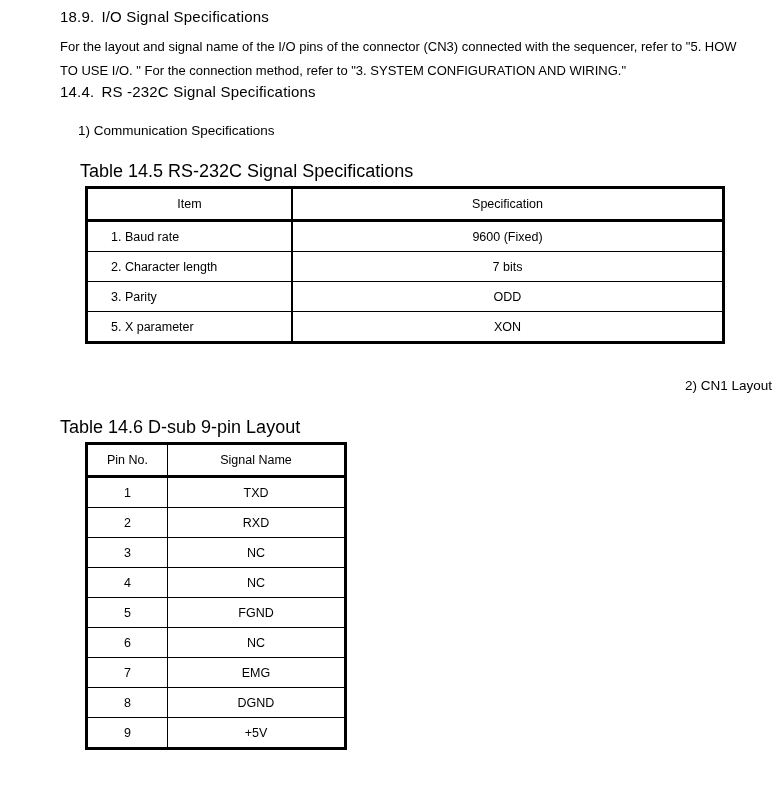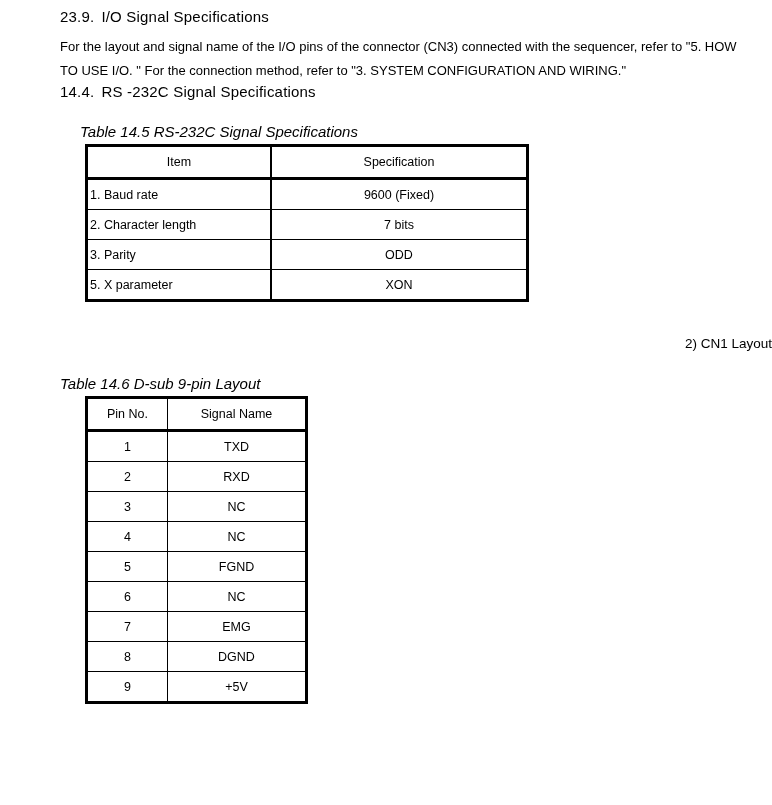--- a/index.html
+++ b/index.html
@@ -35,69 +35,69 @@
   }
   .heading-144 {
   }
   .subhead {
     font-size: 13.5px;
     margin-top: 23px;
   }
   .subhead-1 { margin-left: 18px; }
   .subhead-2 { margin-top: 34px; margin-left: 38px; text-align: right; }
   .table-caption {
-    font-size: 15px;
+    font-size: 18px;
     margin-top: 23px;
-    font-style: italic;
   }
   .caption-1 { margin-left: 20px; }
   .caption-2 { margin-left: 0; margin-top: 24px; }
   table {
     border-collapse: collapse;
     margin-top: 4px;
     margin-left: 25px;
     font-size: 12.5px;
   }
-  table.spec-table { width: 444px; }
-  table.pin-table { width: 223px; }
+  table.spec-table { width: 640px; }
+  table.pin-table { width: 262px; }
   th, td {
     border: 1px solid #000000;
     height: 29px;
     padding: 0;
     text-align: center;
     font-weight: 400;
     vertical-align: middle;
   }
   th { height: 30px; }
   
   table { border: 3px solid #000000; }
   thead th { border-bottom: 3px solid #000000; }
   
   table.spec-table th:first-child,
   table.spec-table td:first-child { width: 180px; }
   table.spec-table td:first-child {
     text-align: left;
-    padding-left: 2px;
+    padding-left: 23px;
   }
   table.spec-table th:first-child,
   table.spec-table td:first-child { border-right: 2px solid #000000; }
   table.pin-table th:first-child,
   table.pin-table td:first-child { width: 79px; }
 </style>
 </head>
 <body>
 
 <div class="page">
 
-  <h2 class="section-heading"><span class="section-number">23.9.</span><span>I/O Signal Specifications</span></h2>
+  <h2 class="section-heading"><span class="section-number">18.9.</span><span>I/O Signal Specifications</span></h2>
 
   <div class="body-para">For the layout and signal name of the I/O pins of the connector (CN3) connected with the sequencer, refer to "5. HOW TO USE I/O. " For the connection method, refer to "3. SYSTEM CONFIGURATION AND WIRING."</div>
 
   <h2 class="section-heading heading-144"><span class="section-number">14.4.</span><span>RS -232C Signal Specifications</span></h2>
 
+  <div class="subhead subhead-1">1) Communication Specifications</div>
 
   <div class="table-caption caption-1">Table 14.5 RS-232C Signal Specifications</div>
 
   <table class="spec-table">
     <thead>
       <tr>
         <th>Item</th>
         <th>Specification</th>
       </tr>
     </thead>

